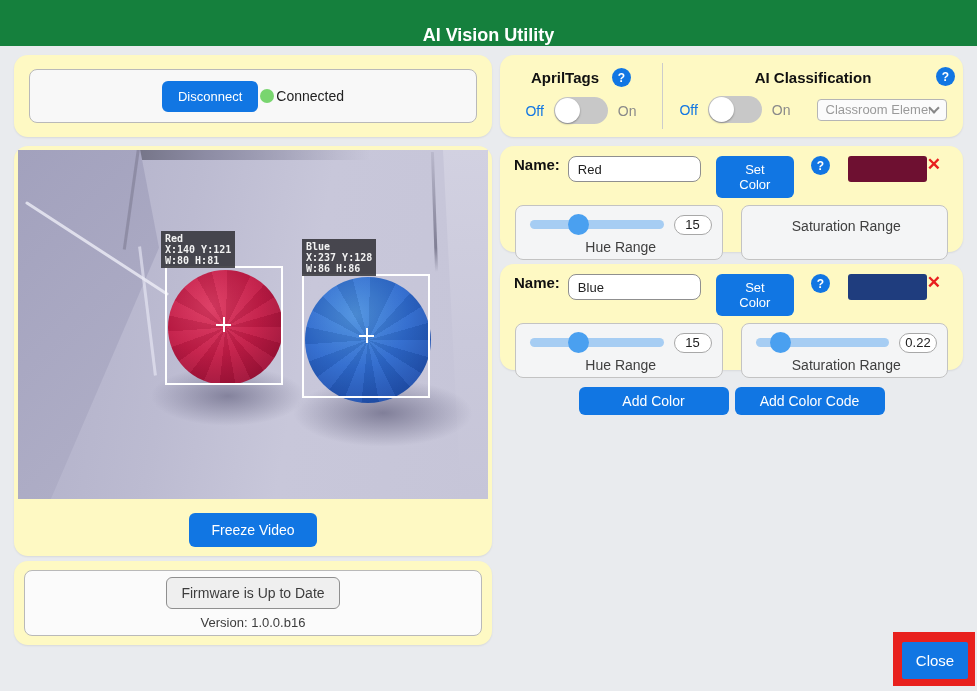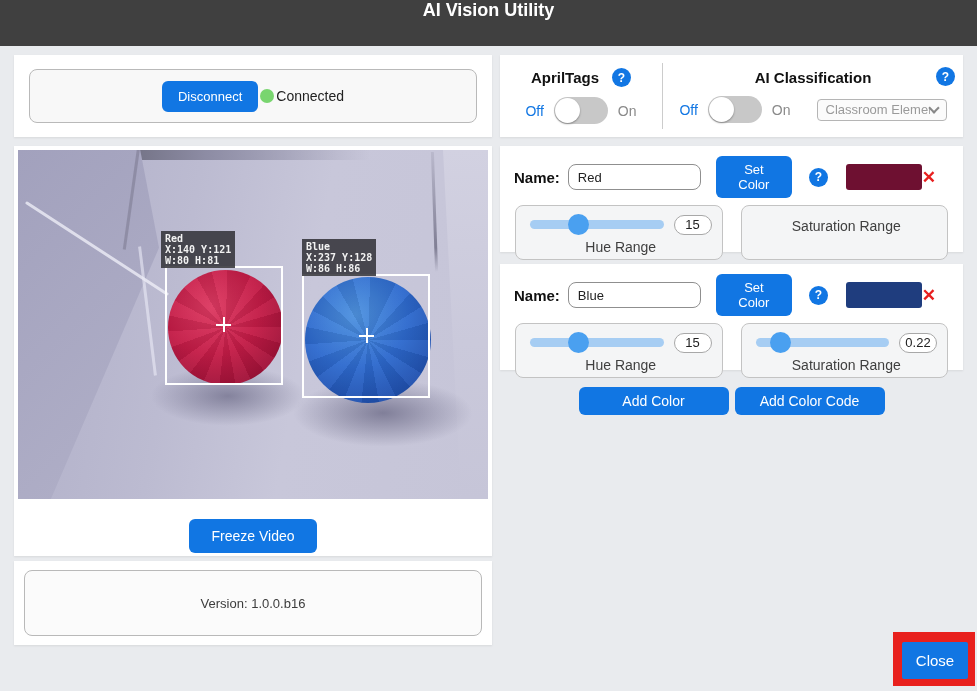--- a/index.html
+++ b/index.html
@@ -5,26 +5,26 @@
   * { box-sizing: border-box; margin: 0; padding: 0; }
   html,body { width:977px; height:691px; }
   body {
     font-family: "Liberation Sans", sans-serif;
     background:#e9ebee;
     position:relative;
     overflow:hidden;
   }
   .header {
     position:absolute; top:0; left:0; width:977px; height:46px;
-    background:#404040; display:flex; align-items:flex-start; justify-content:center;
+    background:#15803d; display:flex; align-items:flex-end; justify-content:center;
   }
   .header .title { color:#fff; font-size:18px; font-weight:bold; }
 
   .card {
-    background:#ffffff; border-radius:0;
+    background:#fef9c3; border-radius:14px;
     box-shadow:0 1px 2px rgba(0,0,0,.08);
     position:absolute;
   }
 
   
   .conn-card { left:14px; top:55px; width:478px; height:82px; }
   .conn-inner {
     margin:14px 15px; height:54px; border:1px solid #b9b9b9; border-radius:8px;
     background:#f8f8f8; display:flex; align-items:center; justify-content:center; gap:2px;
   }
@@ -75,21 +75,21 @@
     font-family:"DejaVu Sans Mono", monospace; font-size:10px; font-weight:bold;
     line-height:11px; padding:2px 4px; white-space:nowrap; }
   .det-label.red  { left:143px; top:81px; }
   .det-label.blue { left:284px; top:89px; }
   .cross { position:absolute; width:15px; height:15px; }
   .cross::before { content:""; position:absolute; left:0; top:6.5px; width:15px; height:2px; background:#fff; }
   .cross::after  { content:""; position:absolute; left:6.5px; top:0; width:2px; height:15px; background:#fff; }
   .cross.red  { left:198px; top:167px; }
   .cross.blue { left:341px; top:178px; }
   .freeze-row { display:flex; justify-content:center; margin-top:14px; }
-  .freeze-row .btn { padding:9px 22px; font-size:14px;margin-top:6px; }
+  .freeze-row .btn { padding:9px 22px; font-size:14px; }
 
   .fw-card { left:14px; top:561px; width:478px; height:84px; }
   .fw-inner { margin:9px 10px; height:66px; border:1px solid #b9b9b9; border-radius:8px;
     background:#fbfbfb; display:flex; flex-direction:column; align-items:center; justify-content:center; gap:6px; }
   .fw-btn { background:#efefef; border:1px solid #8f8f8f; border-radius:6px;
     color:#3c3c3c; font-size:14px; padding:7px 14px; font-family:"Liberation Sans",sans-serif; cursor:pointer;}
   .fw-version { font-size:13px; color:#3c3c3c; }
 
   
   .tog-card { left:500px; top:55px; width:463px; height:82px; display:flex; }
@@ -108,21 +108,21 @@
   .switch .knob { position:absolute; left:1px; top:1px; width:25px; height:25px; border-radius:50%;
     background:#fff; box-shadow:0 1px 2px rgba(0,0,0,.35); }
   .select { width:130px; height:22px; border:1px solid #b5b5b5; border-radius:4px; background:#fbfbfb;
     display:flex; align-items:center; padding:0 8px; margin-left:16px; cursor:pointer; }
   .select .sel-val { color:#9a9a9a; font-size:13px; flex:1; white-space:nowrap; overflow:hidden; }
   .chev { width:8px; height:8px; border-right:2px solid #888; border-bottom:2px solid #888;
     transform:rotate(45deg); margin-top:-4px; flex:none;}
 
   .color-card { left:500px; top:146px; width:463px; height:106px; }
   .color-card.second { top:264px; }
-  .name-row { display:flex; align-items:center; padding:10px 21px 0 14px; }
+  .name-row { display:flex; align-items:flex-start; padding:10px 16px 0 14px; }
   .name-lbl { font-size:15px; font-weight:bold; color:#111; }
   .name-input { width:133px; height:26px; border:1px solid #8f8f8f; border-radius:8px;
     font-family:"Liberation Sans",sans-serif; font-size:13px; color:#222; padding:0 9px; margin-left:8px; }
   .setcolor { margin-left:15px; padding:6px 12px; font-size:13px; }
   .name-row .help { margin-left:17px; }
   .swatch { width:79px; height:26px; border-radius:3px; margin-left:18px; }
   .del-x { margin-left:auto; margin-right:6px; color:#e81f1f; font-size:17px; font-weight:bold; cursor:pointer; line-height:1;}
   .sliders-row { display:flex; padding:0 15px; gap:18px; margin-top:7px; }
   .slider-box { flex:1; height:55px; background:#f4f5f6; border:1px solid #c3c3c3; border-radius:8px;
     padding:8px 10px 0 14px; }
@@ -189,20 +189,21 @@
     <div class="cross red"></div>
     <div class="cross blue"></div>
   </div>
   <div class="freeze-row">
     <button class="btn">Freeze Video</button>
   </div>
 </div>
 
 <div class="card fw-card">
   <div class="fw-inner">
+    <button class="fw-btn">Firmware is Up to Date</button>
     <div class="fw-version">Version: 1.0.0.b16</div>
   </div>
 </div>
 
 <div class="card tog-card">
   <div class="tog-left">
     <div class="tog-title-row">
       <span class="tog-title">AprilTags</span>
       <span class="help">?</span>
     </div>

